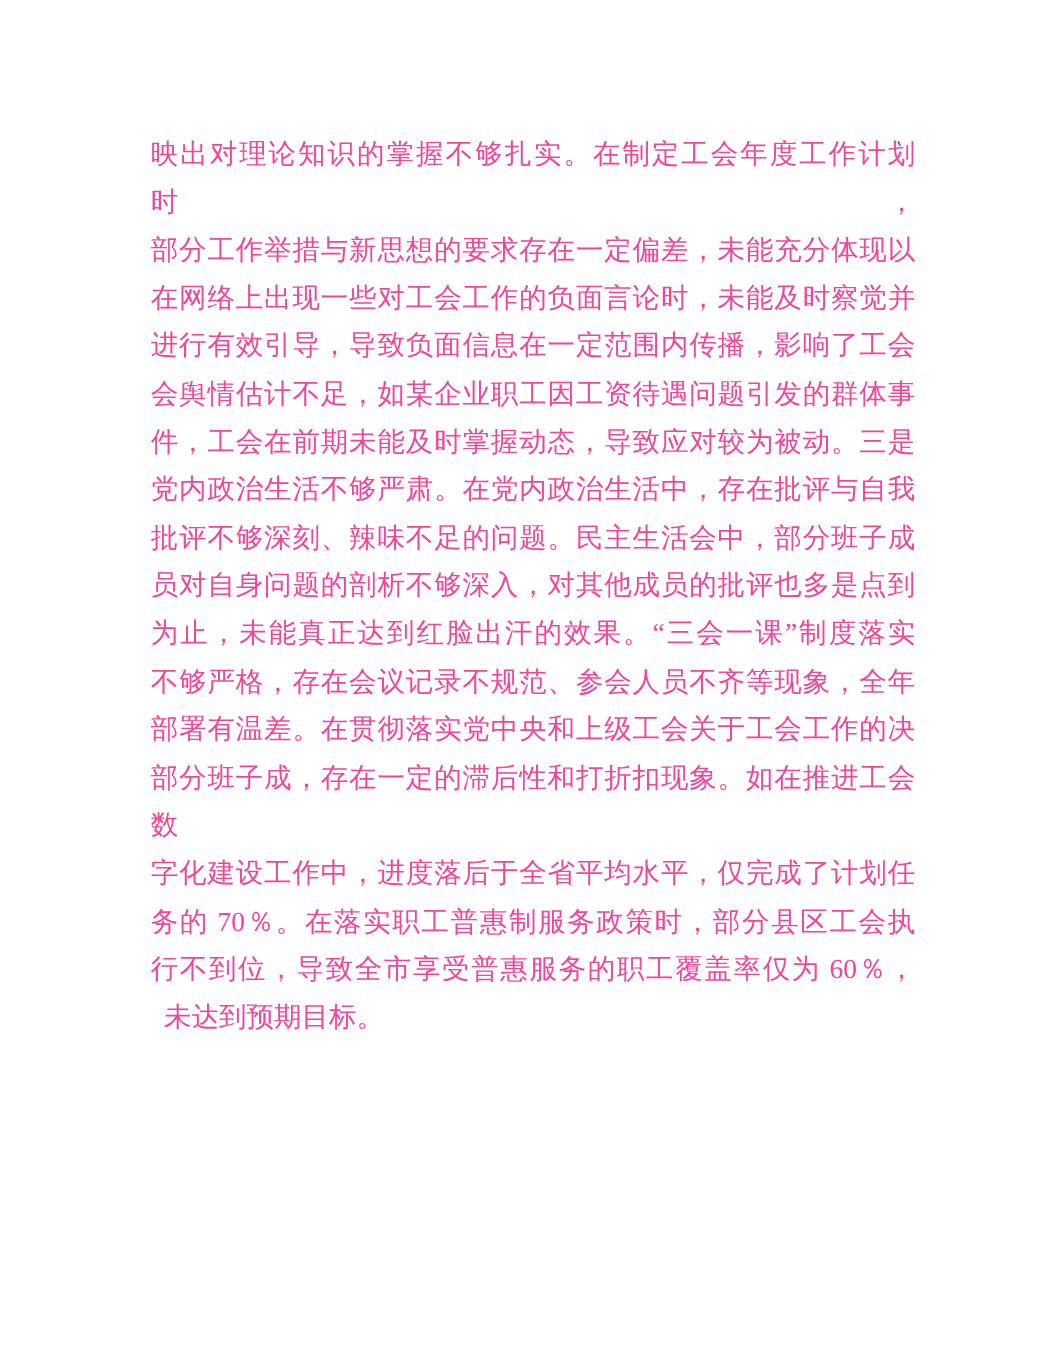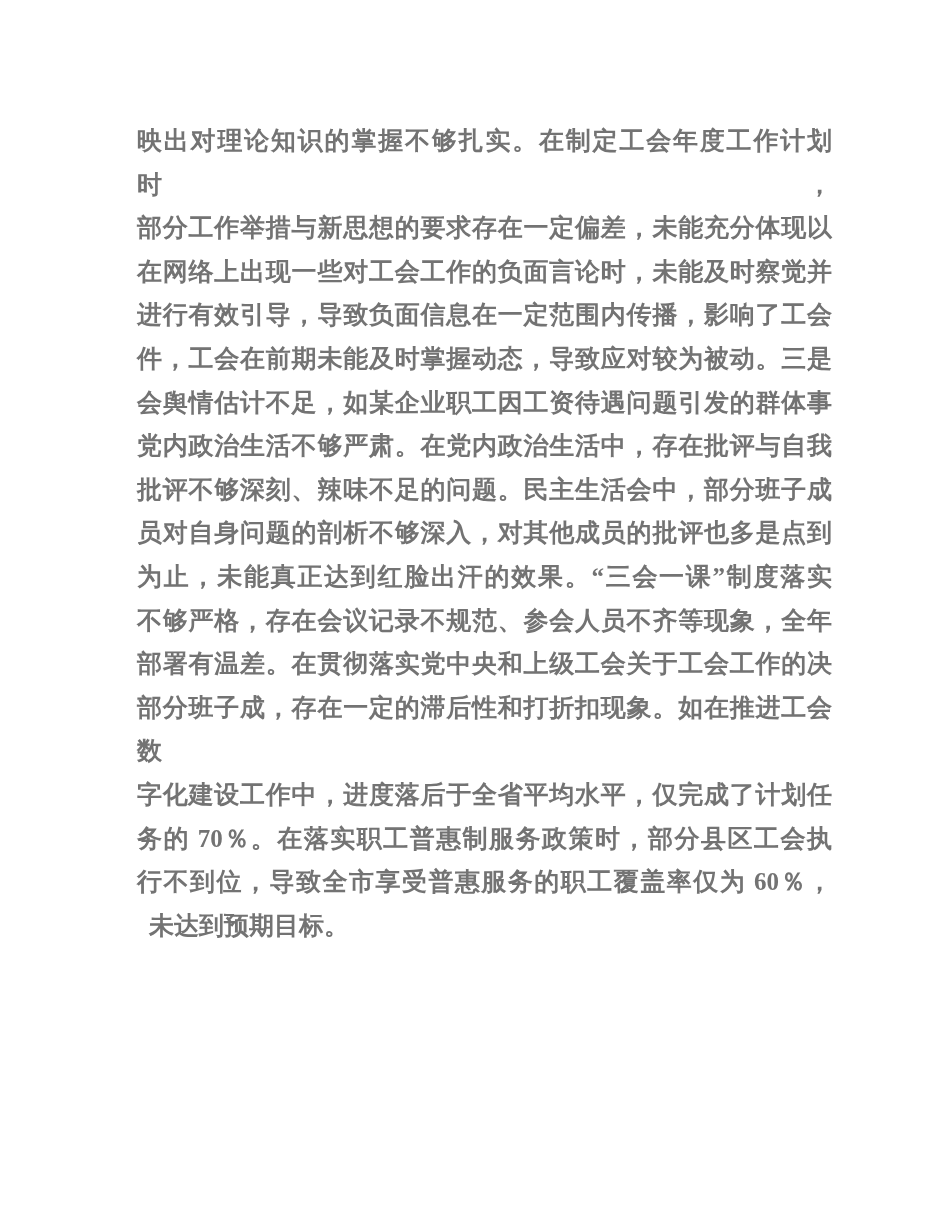--- a/index.html
+++ b/index.html
@@ -19,22 +19,22 @@
     background: #ffffff;
   }
   .text-block {
     position: absolute;
     left: 137px;
     top: 119px;
     width: 695px;
     font-family: "Liberation Serif", "DejaVu Serif", serif;
     font-size: 25px;
     line-height: 43.6px;
-    color: #737373;
-    font-weight: 700;
+    color: #ec4899;
+    font-weight: 400;
     letter-spacing: 0;
   }
   .text-line {
     text-align: justify;
     text-align-last: justify;
     text-justify: inter-character;
     white-space: normal;
   }
   .text-line.last-line {
     text-align-last: left;
@@ -43,22 +43,22 @@
 </style>
 </head>
 <body>
 
 <div class="page">
   <div class="text-block" id="text-block">
       <div class="text-line">映出对理论知识的掌握不够扎实。在制定工会年度工作计划时，</div>
       <div class="text-line">部分工作举措与新思想的要求存在一定偏差，未能充分体现以</div>
       <div class="text-line">在网络上出现一些对工会工作的负面言论时，未能及时察觉并</div>
       <div class="text-line">进行有效引导，导致负面信息在一定范围内传播，影响了工会</div>
+      <div class="text-line">会舆情估计不足，如某企业职工因工资待遇问题引发的群体事</div>
       <div class="text-line">件，工会在前期未能及时掌握动态，导致应对较为被动。三是</div>
-      <div class="text-line">会舆情估计不足，如某企业职工因工资待遇问题引发的群体事</div>
       <div class="text-line">党内政治生活不够严肃。在党内政治生活中，存在批评与自我</div>
       <div class="text-line">批评不够深刻、辣味不足的问题。民主生活会中，部分班子成</div>
       <div class="text-line">员对自身问题的剖析不够深入，对其他成员的批评也多是点到</div>
       <div class="text-line">为止，未能真正达到红脸出汗的效果。“三会一课”制度落实</div>
       <div class="text-line">不够严格，存在会议记录不规范、参会人员不齐等现象，全年</div>
       <div class="text-line">部署有温差。在贯彻落实党中央和上级工会关于工会工作的决</div>
       <div class="text-line">部分班子成，存在一定的滞后性和打折扣现象。如在推进工会数</div>
       <div class="text-line">字化建设工作中，进度落后于全省平均水平，仅完成了计划任</div>
       <div class="text-line">务的 70％。在落实职工普惠制服务政策时，部分县区工会执</div>
       <div class="text-line">行不到位，导致全市享受普惠服务的职工覆盖率仅为 60％，</div>

